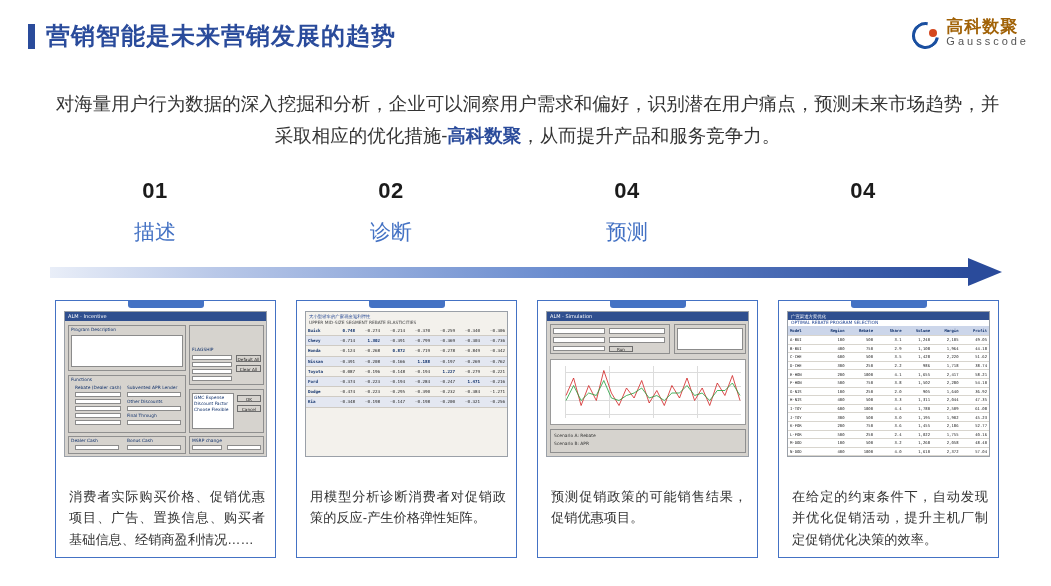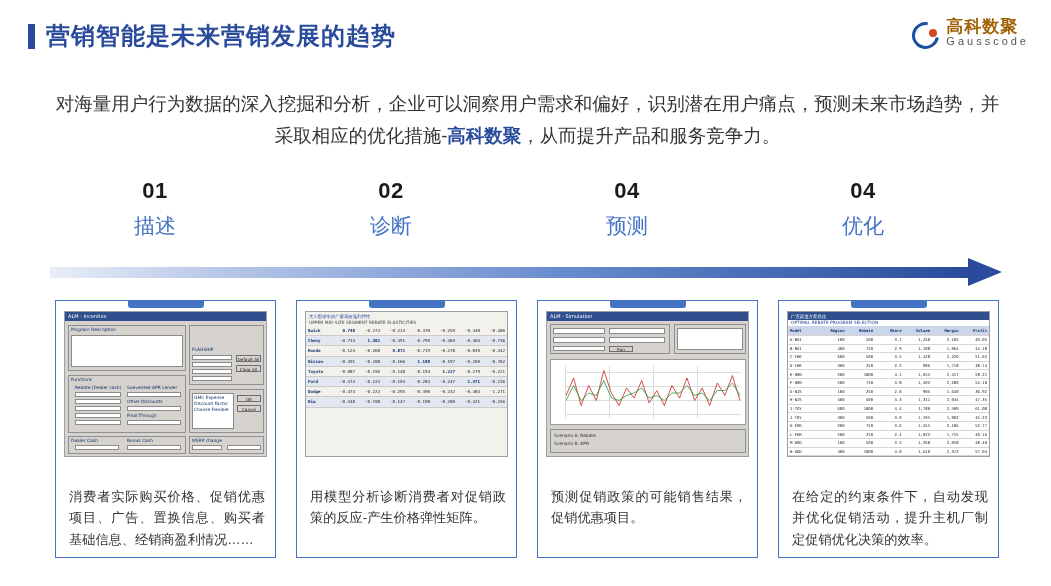--- a/index.html
+++ b/index.html
@@ -114,21 +114,21 @@
     width: 200px;
     text-align: center;
   }
   .step-num {
     font-size: 22px;
     font-weight: bold;
     color: #1b1b1b;
     letter-spacing: 0.5px;
   }
   .step-label {
-    margin-top: 8px;
+    margin-top: 14px;
     font-size: 21px;
     color: #4472c4;
   }
 
   
   .arrow-wrap {
     position: absolute;
     top: 258px;
     left: 50px;
     width: 955px;
@@ -347,21 +347,20 @@
   <div class="step" style="left:236px;">
     <div class="step-num">02</div>
     <div class="step-label">诊断</div>
   </div>
   <div class="step" style="left:472px;">
     <div class="step-num">04</div>
     <div class="step-label">预测</div>
   </div>
   <div class="step" style="left:708px;">
     <div class="step-num">04</div>
-    <div class="step-label">优化</div>
   </div>
 </div>
 
 <div class="arrow-wrap">
   <div class="arrow-body"></div>
   <div class="arrow-head"></div>
 </div>
 
 <div class="cards">
 

